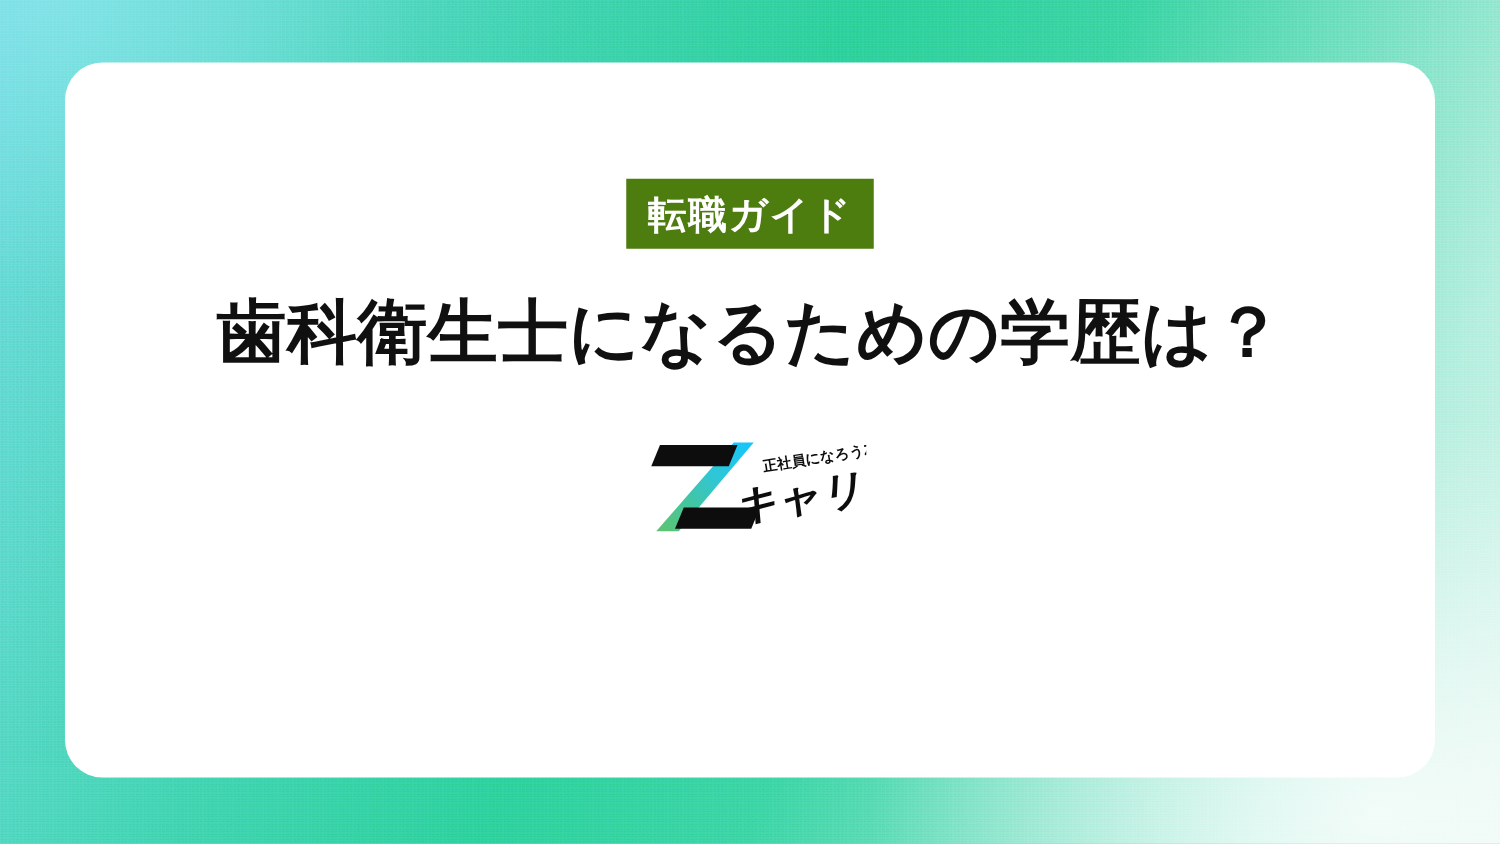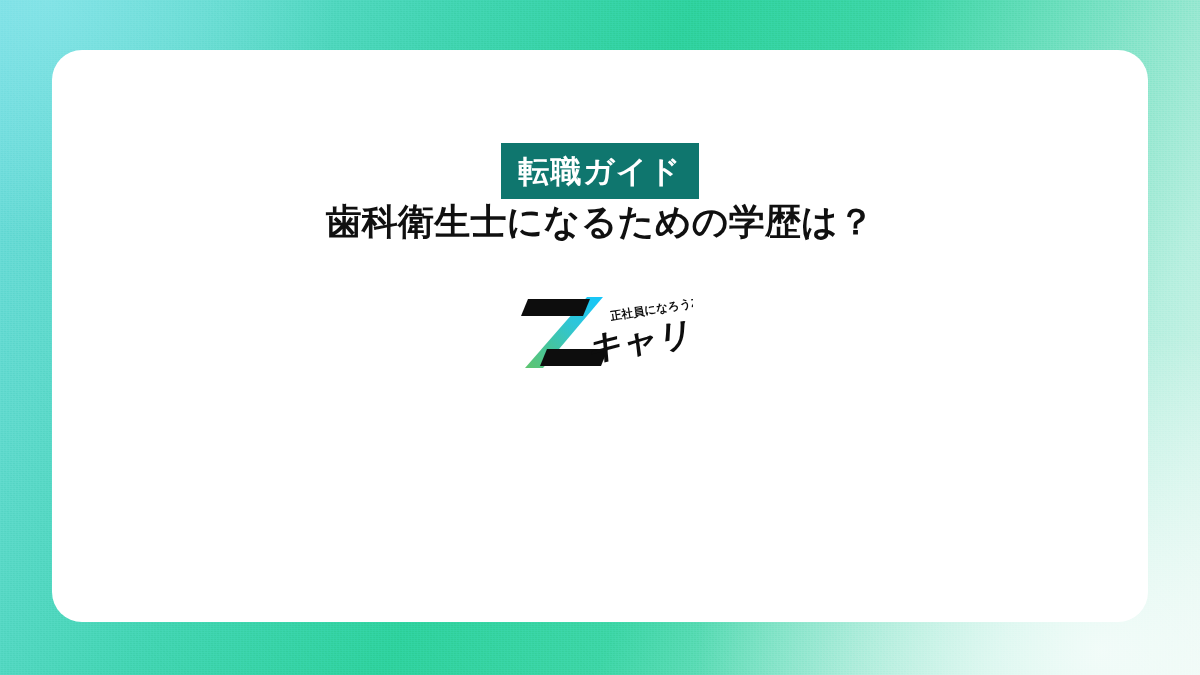--- a/index.html
+++ b/index.html
@@ -67,35 +67,36 @@
     background:#ffffff;
     border-radius:30px;
     display:flex;
     flex-direction:column;
     align-items:center;
   }
 
   
   .badge {
     margin-top:93px;
-    background:#0f766e;
+    background:#4d7c0f;
     color:#ffffff;
     font-size:31px;
     font-weight:700;
     letter-spacing:.04em;
     line-height:1;
     padding:13px 17px 12px 17px;
     white-space:nowrap;
     text-align:right;
   }
 
   
   .title {
+    margin-top:31px;
     color:#101010;
-    font-size:36px;
+    font-size:56px;
     font-weight:700;
     line-height:1.30;
     text-align:center;
     letter-spacing:.005em;
     white-space:nowrap;
   }
   .title .line { display:block; }
 
   
   .logo-wrap {

